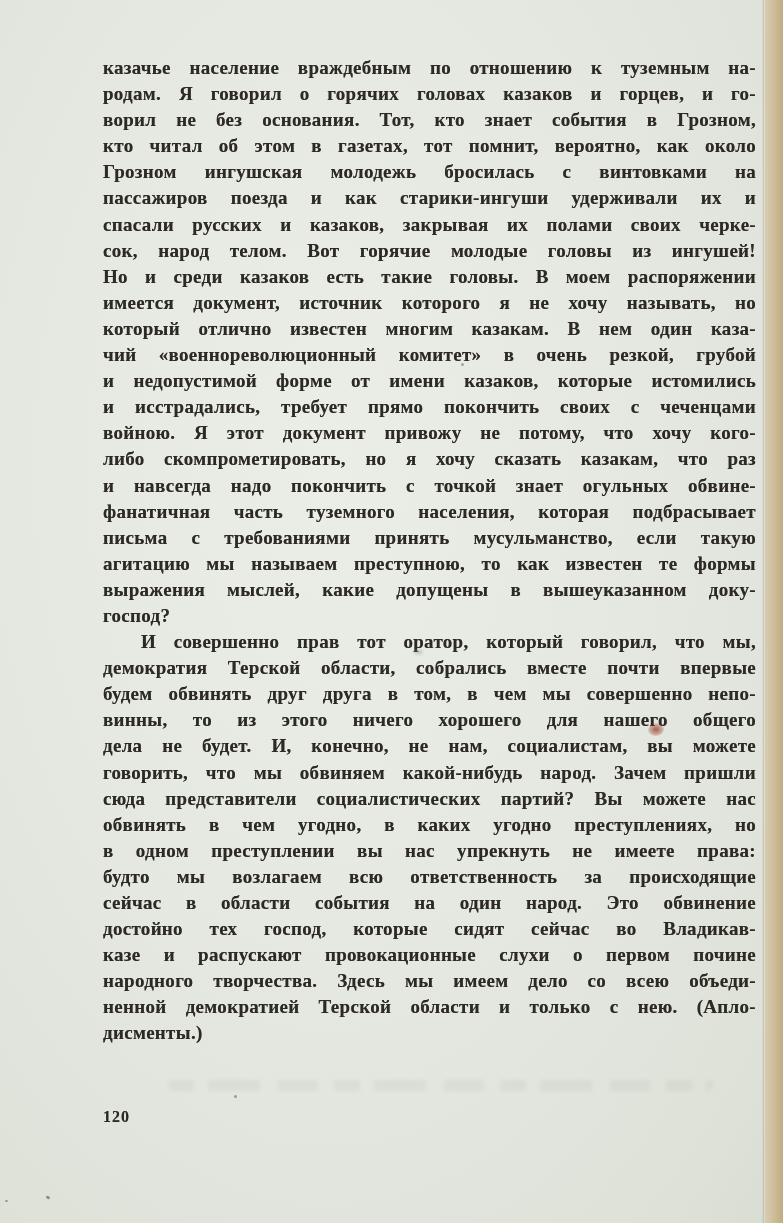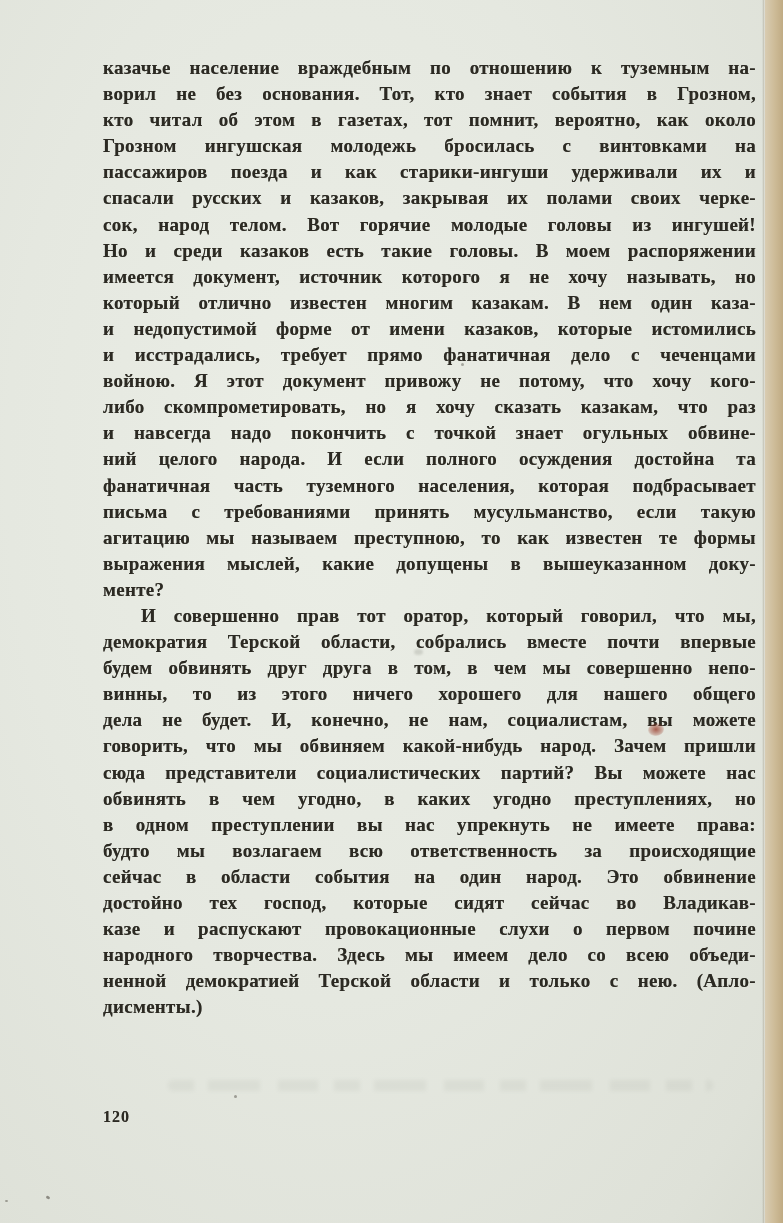--- a/index.html
+++ b/index.html
@@ -66,40 +66,41 @@
   }
 </style>
 </head>
 <body>
 
 <div class="page">
 
   <div class="text-block">
     <div>
         <div class="line"><span>казачье население враждебным по отношению к туземным на-</span></div>
+        <div class="line"><span>родам. Я говорил о горячих головах казаков и горцев, и го-</span></div>
         <div class="line"><span>ворил не без основания. Тот, кто знает события в Грозном,</span></div>
         <div class="line"><span>кто читал об этом в газетах, тот помнит, вероятно, как около</span></div>
         <div class="line"><span>Грозном ингушская молодежь бросилась с винтовками на</span></div>
         <div class="line"><span>пассажиров поезда и как старики-ингуши удерживали их и</span></div>
         <div class="line"><span>спасали русских и казаков, закрывая их полами своих черке-</span></div>
         <div class="line"><span>сок, народ телом. Вот горячие молодые головы из ингушей!</span></div>
         <div class="line"><span>Но и среди казаков есть такие головы. В моем распоряжении</span></div>
         <div class="line"><span>имеется документ, источник которого я не хочу называть, но</span></div>
         <div class="line"><span>который отлично известен многим казакам. В нем один каза-</span></div>
+        <div class="line"><span>чий «военнореволюционный комитет» в очень резкой, грубой</span></div>
         <div class="line"><span>и недопустимой форме от имени казаков, которые истомились</span></div>
-        <div class="line"><span>и исстрадались, требует прямо фанатичная дело с чеченцами</span></div>
+        <div class="line"><span>и исстрадались, требует прямо покончить своих с чеченцами</span></div>
         <div class="line"><span>войною. Я этот документ привожу не потому, что хочу кого-</span></div>
         <div class="line"><span>либо скомпрометировать, но я хочу сказать казакам, что раз</span></div>
         <div class="line"><span>и навсегда надо покончить с точкой знает огульных обвине-</span></div>
-        <div class="line"><span>ний целого народа. И если полного осуждения достойна та</span></div>
         <div class="line"><span>фанатичная часть туземного населения, которая подбрасывает</span></div>
         <div class="line"><span>письма с требованиями принять мусульманство, если такую</span></div>
         <div class="line"><span>агитацию мы называем преступною, то как известен те формы</span></div>
         <div class="line"><span>выражения мыслей, какие допущены в вышеуказанном доку-</span></div>
-        <div class="line no-justify"><span>менте?</span></div>
+        <div class="line no-justify"><span>господ?</span></div>
       </div>
     <div>
         <div class="line indent"><span>И совершенно прав тот оратор, который говорил, что мы,</span></div>
         <div class="line"><span>демократия Терской области, собрались вместе почти впервые</span></div>
         <div class="line"><span>будем обвинять друг друга в том, в чем мы совершенно непо-</span></div>
         <div class="line"><span>винны, то из этого ничего хорошего для нашего общего</span></div>
         <div class="line"><span>дела не будет. И, конечно, не нам, социалистам, вы можете</span></div>
         <div class="line"><span>говорить, что мы обвиняем какой-нибудь народ. Зачем пришли</span></div>
         <div class="line"><span>сюда представители социалистических партий? Вы можете нас</span></div>
         <div class="line"><span>обвинять в чем угодно, в каких угодно преступлениях, но</span></div>

